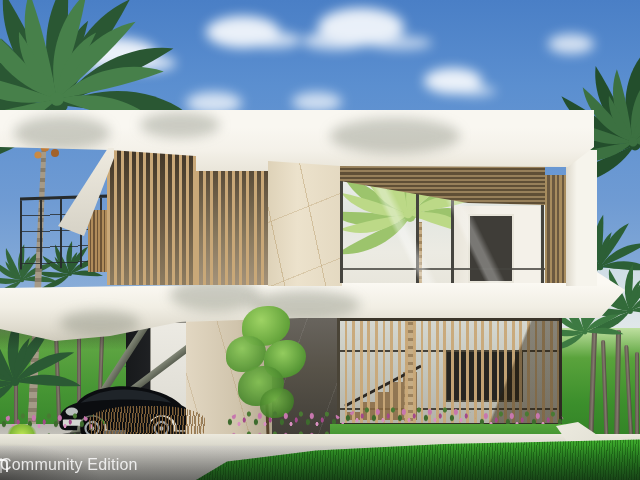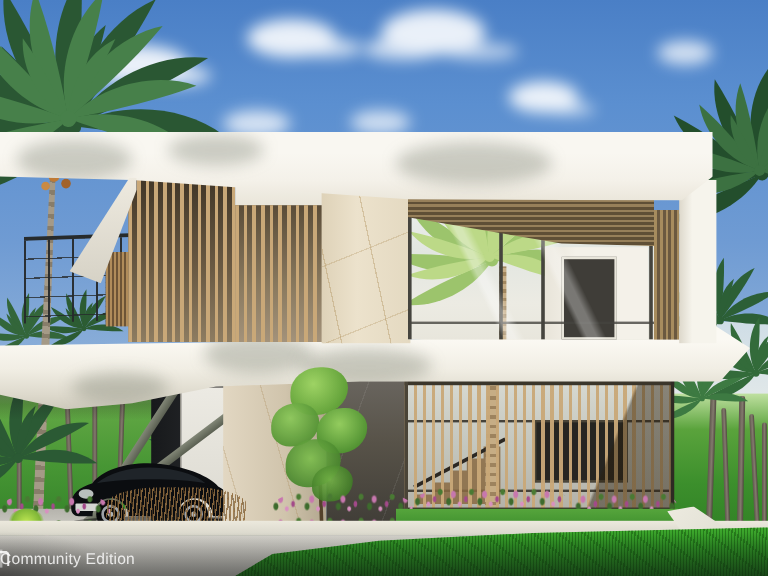--- a/index.html
+++ b/index.html
@@ -178,21 +178,21 @@
   .vignette{left:0;top:444px;width:640px;height:36px;background:linear-gradient(180deg,rgba(18,20,22,0),rgba(18,20,22,.45));}
   .corner-shadow{left:0;top:420px;width:220px;height:60px;background:radial-gradient(140px 52px at 0% 100%,rgba(0,0,0,.35),rgba(0,0,0,0) 72%);}
 
   
   .watermark{left:0;top:455px;height:20px;display:flex;align-items:center;gap:7px;position:absolute;}
   .watermark *{position:static;}
   .logo-fragment{width:9px;height:13px;margin-left:-1px;
     border-top:2.5px solid rgba(255,255,255,.85);border-right:2.5px solid rgba(255,255,255,.85);
     border-top-right-radius:4px;}
   .wm-sep{width:2px;height:15px;background:rgba(255,255,255,.45);}
-  .wm-label{font-size:13px;letter-spacing:.2px;color:rgba(255,255,255,.82);white-space:nowrap;}
+  .wm-label{font-size:16px;letter-spacing:.2px;color:rgba(255,255,255,.82);white-space:nowrap;}
 </style>
 </head>
 <body>
 
 <svg width="0" height="0" style="position:absolute">
   <defs>
     <path id="frond" d="M0 0 C 14 -13, 36 -18, 54 -11 C 35 -5, 15 -2, 0 0 Z"></path>
     <g id="palmCrown">
       <use href="#frond" transform="rotate(15)"></use>
       <use href="#frond" transform="rotate(-15)"></use>

